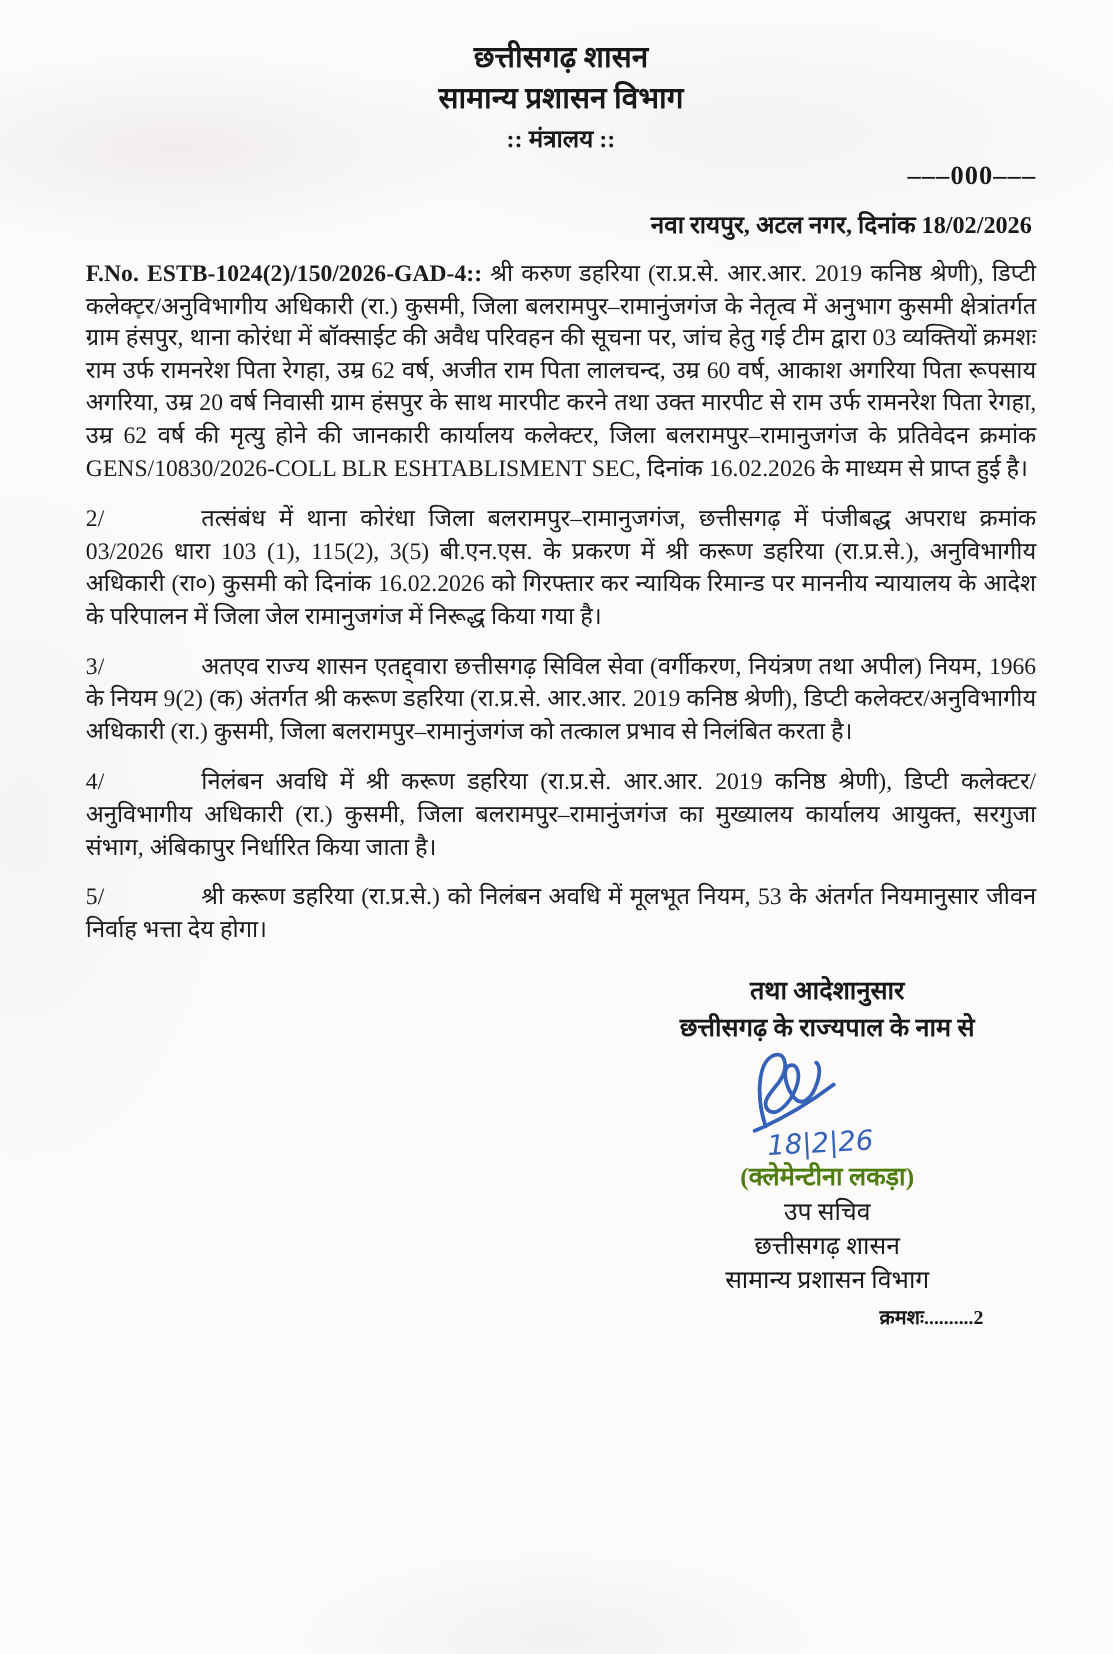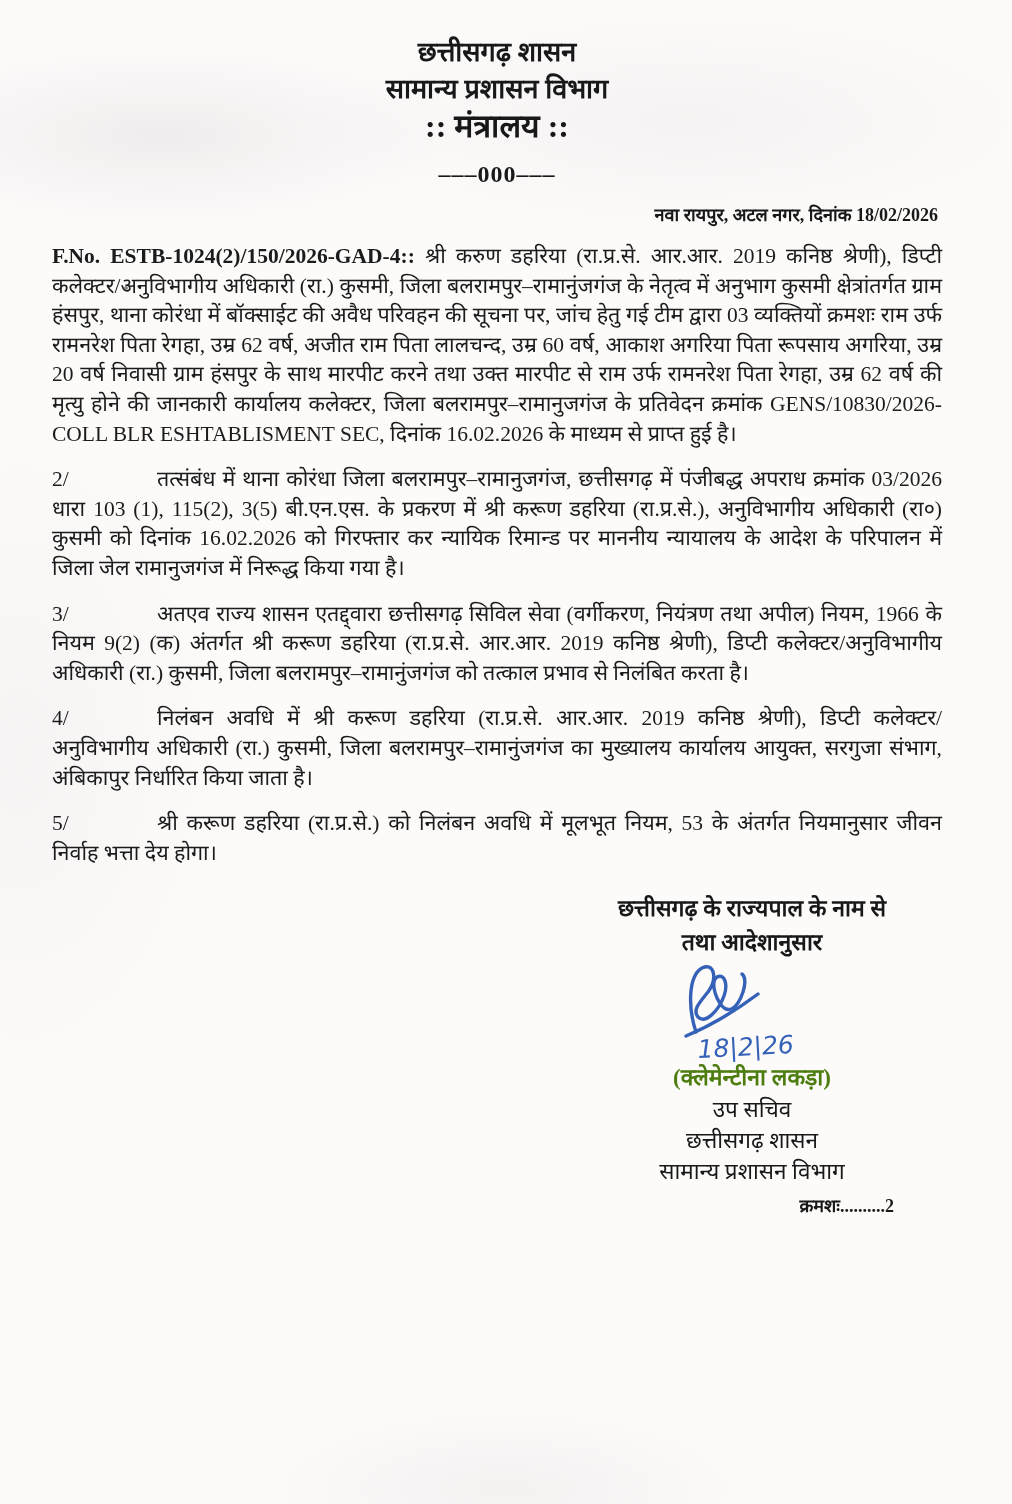--- a/index.html
+++ b/index.html
@@ -11,28 +11,28 @@
     color:#1c1c1c;
     background:
       radial-gradient(ellipse 420px 130px at 16% 9%, rgba(214,203,208,0.30), transparent 70%),
       radial-gradient(ellipse 520px 160px at 68% 8%, rgba(216,209,211,0.20), transparent 72%),
       radial-gradient(ellipse 300px 500px at 2% 50%, rgba(220,213,214,0.18), transparent 70%),
       radial-gradient(ellipse 360px 120px at 50% 99%, rgba(214,206,208,0.22), transparent 70%),
       #fcfbfa;
   }
   .page {
     position:absolute; inset:0;
-    padding:34px 70px 0 52px;
+    padding:34px 70px 0 78px;
     box-sizing:border-box;
   }
   .doc-header { text-align:center; font-weight:700; font-size:27px; line-height:37px; color:#181818; }
-  .doc-header .ministry { font-size:32px; }
-  .divider-ooo { text-align:center; font-weight:700; font-size:24px; letter-spacing:1px; margin-top:16px; color:#181818; }
+  .doc-header .ministry { font-size:22px; }
+  .divider-ooo { text-align:right; font-weight:700; font-size:24px; letter-spacing:1px; margin-top:2px; color:#181818; }
   .order-title { text-align:center; font-weight:700; font-size:26px; margin-top:20px; color:#181818; }
-  .place-date { text-align:right; font-weight:700; font-size:18px; margin-top:14px; padding-right:4px; color:#181818; }
+  .place-date { text-align:right; font-weight:700; font-size:22px; margin-top:14px; padding-right:4px; color:#181818; }
   .body-text { font-size:21.5px; line-height:29.6px; text-align:justify; color:#1b1b1b; }
   .para { margin-top:16px; }
   .para-first { }
   .file-no { font-weight:700; font-family:"Liberation Serif", "DejaVu Serif", serif; }
   .para-num { display:inline-block; width:105px; }
   .sign-block { width:380px; margin-left:auto; margin-right:0; margin-top:24px; text-align:center; }
   .sign-line { font-weight:700; font-size:23px; line-height:34px; color:#181818; }
   .sig-wrap { height:116px; position:relative; margin-top:-6px; }
   .sig-wrap svg { position:absolute; left:100px; top:2px; }
   .sign-name { font-weight:700; font-size:23px; line-height:32px; color:#4d7c0f; margin-top:-8px; }
@@ -59,22 +59,22 @@
 
   <div class="body-text para"><span class="para-num">2/</span><span>तत्संबंध में थाना कोरंधा जिला बलरामपुर–रामानुजगंज, छत्तीसगढ़ में पंजीबद्ध अपराध क्रमांक 03/2026 धारा 103 (1), 115(2), 3(5) बी.एन.एस. के प्रकरण में श्री करूण डहरिया (रा.प्र.से.), अनुविभागीय अधिकारी (रा०) कुसमी को दिनांक 16.02.2026 को गिरफ्तार कर न्यायिक रिमान्ड पर माननीय न्यायालय के आदेश के परिपालन में जिला जेल रामानुजगंज में निरूद्ध किया गया है।</span></div>
 
   <div class="body-text para"><span class="para-num">3/</span><span>अतएव राज्य शासन एतद्द्वारा छत्तीसगढ़ सिविल सेवा (वर्गीकरण, नियंत्रण तथा अपील) नियम, 1966 के नियम 9(2) (क) अंतर्गत श्री करूण डहरिया (रा.प्र.से. आर.आर. 2019 कनिष्ठ श्रेणी), डिप्टी कलेक्टर/अनुविभागीय अधिकारी (रा.) कुसमी, जिला बलरामपुर–रामानुंजगंज को तत्काल प्रभाव से निलंबित करता है।</span></div>
 
   <div class="body-text para"><span class="para-num">4/</span><span>निलंबन अवधि में श्री करूण डहरिया (रा.प्र.से. आर.आर. 2019 कनिष्ठ श्रेणी), डिप्टी कलेक्टर/अनुविभागीय अधिकारी (रा.) कुसमी, जिला बलरामपुर–रामानुंजगंज का मुख्यालय कार्यालय आयुक्त, सरगुजा संभाग, अंबिकापुर निर्धारित किया जाता है।</span></div>
 
   <div class="body-text para"><span class="para-num">5/</span><span>श्री करूण डहरिया (रा.प्र.से.) को निलंबन अवधि में मूलभूत नियम, 53 के अंतर्गत नियमानुसार जीवन निर्वाह भत्ता देय होगा।</span></div>
 
   <div class="sign-block">
+    <div class="sign-line">तथा आदेशानुसार</div>
     <div class="sign-line">छत्तीसगढ़ के राज्यपाल के नाम से</div>
-    <div class="sign-line">तथा आदेशानुसार</div>
 
     <div class="sig-wrap">
       <svg width="190" height="114" viewBox="0 0 190 114">
         <g fill="none" stroke="#3562b8" stroke-width="3.4" stroke-linecap="round" stroke-linejoin="round">
           <path d="M34,76 C26,52 26,20 40,12 C52,6 56,22 46,36 C38,46 30,54 36,61 C43,68 56,56 62,40 C66,29 63,17 55,21 C49,25 52,40 60,50 C66,57 75,54 81,36 C84,27 83,20 80,18"></path>
           <path d="M24,80 C48,70 72,56 96,38"></path>
         </g>
         <text x="36" y="102" fill="#3562b8" font-size="25" font-family="DejaVu Sans, sans-serif" font-style="italic" transform="rotate(-3 36 102)">18|2|26</text>
       </svg>
     </div>

